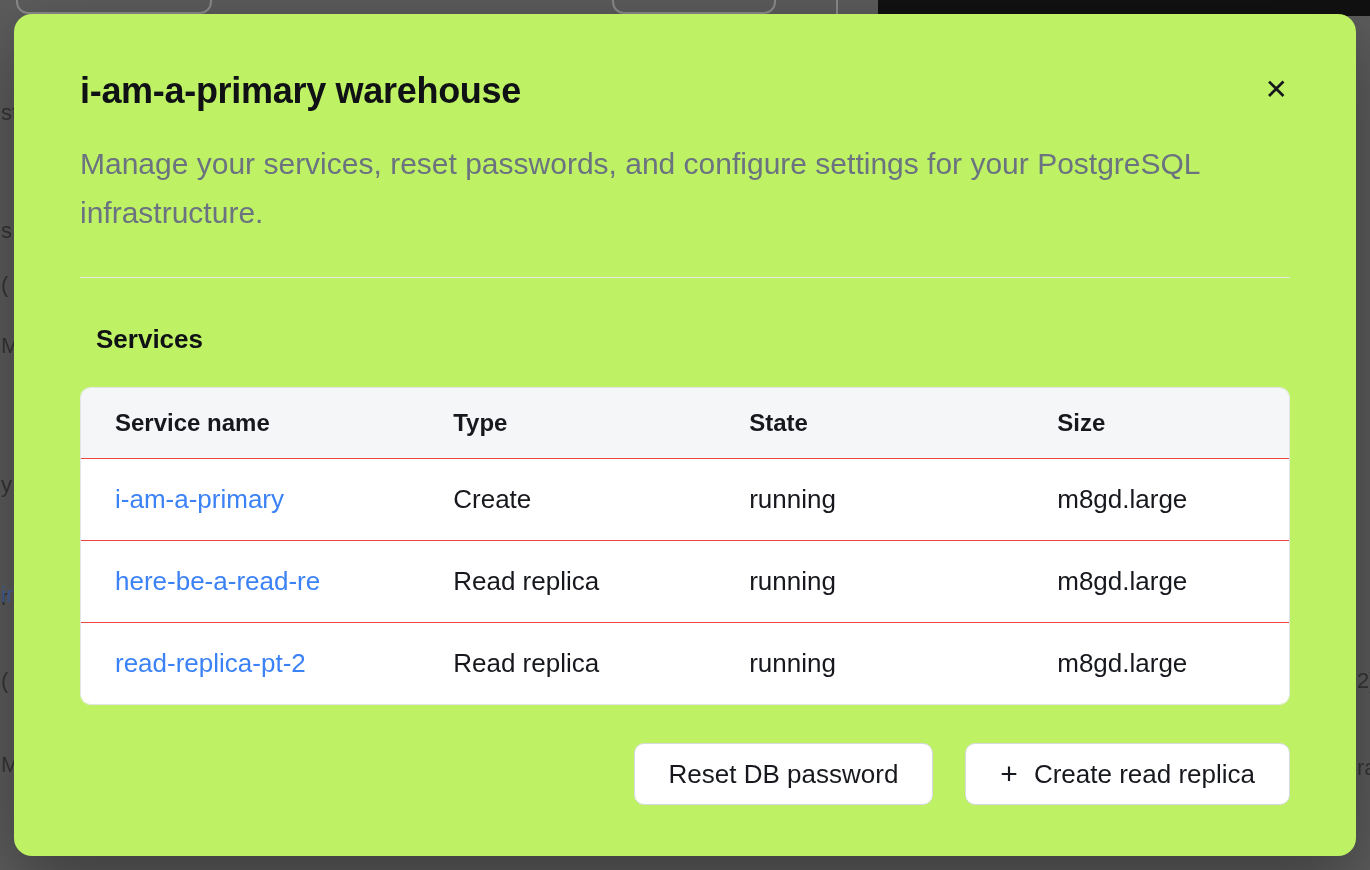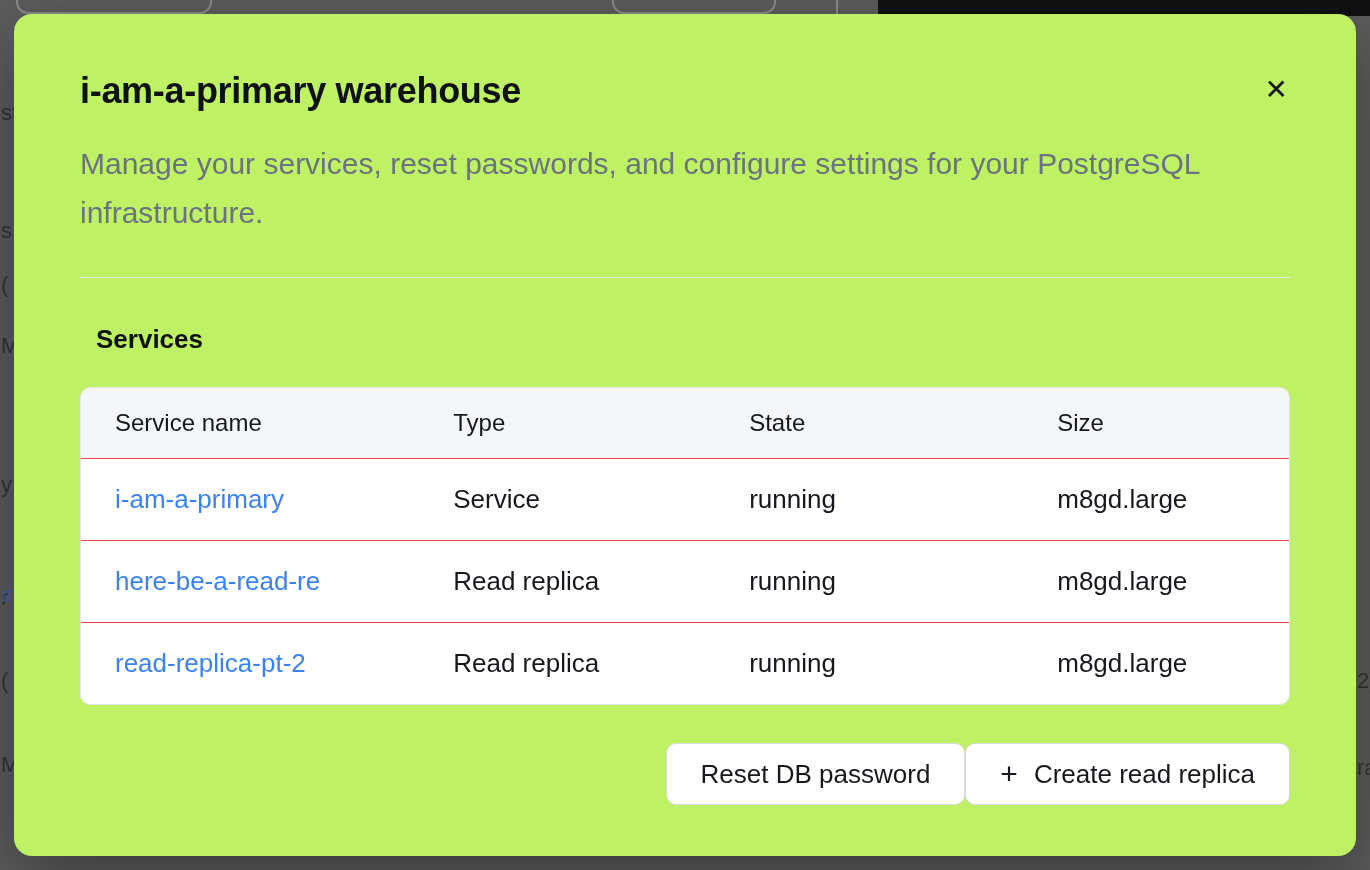--- a/index.html
+++ b/index.html
@@ -65,38 +65,38 @@
   .table-wrap {
     margin-top: 32px;
     border: 1px solid #e3e5e8;
     border-radius: 10px;
     overflow: hidden;
   }
   table { width: 100%; border-collapse: collapse; }
   thead th {
     background: #f5f6f8;
     text-align: left;
-    font-size: 24px; font-weight: 400; color: #16181d;
+    font-size: 24px; font-weight: 700; color: #16181d;
     padding: 21px 10px 21px 34px;
   }
   tbody td {
     font-size: 26px; color: #16181d;
     padding: 25px 10px 25px 34px;
     border-top: 1px solid #ef4444;
     background: #fff;
   }
   a.service-link {
     color: #3b82f6; text-decoration: none;
     display: inline-block; vertical-align: bottom;
     max-width: 236px; overflow: hidden; white-space: nowrap;
   }
 
   
   .actions {
-    display: flex; justify-content: flex-end; 
+    display: flex; justify-content: flex-end; gap: 32px;
     margin-top: 38px;
   }
   .btn {
     display: inline-flex; align-items: center; justify-content: center; gap: 16px;
     height: 62px; padding: 0 34px;
     background: #fff;
     border: 1px solid #d6d9de; border-radius: 10px;
     font-family: inherit; font-size: 26px; color: #16181d;
     cursor: pointer;
   }
@@ -149,21 +149,21 @@
         <tr>
           <th>Service name</th>
           <th>Type</th>
           <th>State</th>
           <th>Size</th>
         </tr>
       </thead>
       <tbody>
         <tr>
           <td><a href="#" class="service-link">i-am-a-primary</a></td>
-          <td>Service</td>
+          <td>Create</td>
           <td>running</td>
           <td>m8gd.large</td>
         </tr>
         <tr>
           <td><a href="#" class="service-link">here-be-a-read-re</a></td>
           <td>Read replica</td>
           <td>running</td>
           <td>m8gd.large</td>
         </tr>
         <tr>

